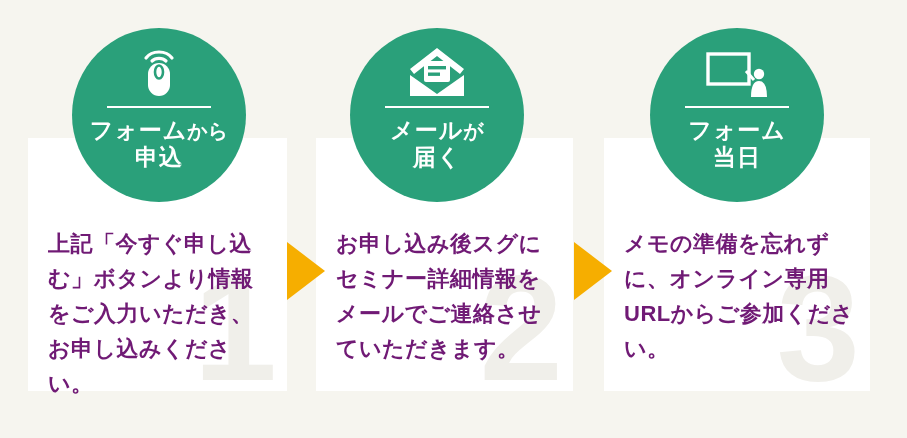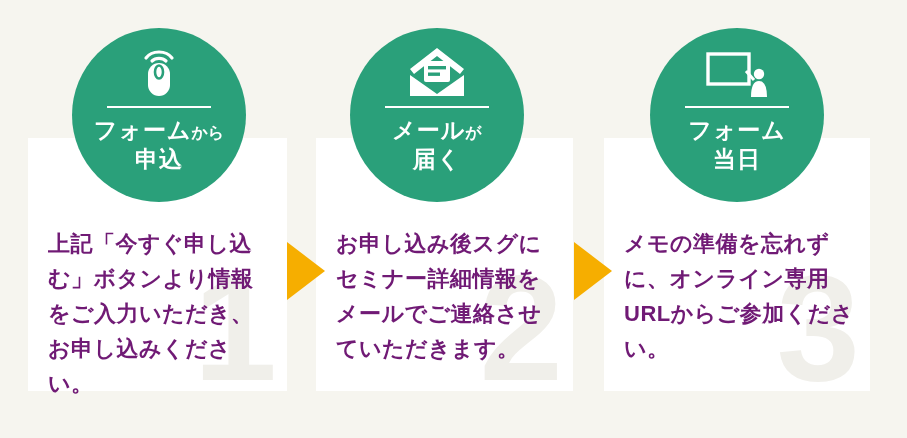--- a/index.html
+++ b/index.html
@@ -70,21 +70,21 @@
     background: #ffffff;
     margin: 9px auto 9px auto;
   }
   .circle .label {
     color: #ffffff;
     font-weight: bold;
     font-size: 23px;
     line-height: 26px;
     letter-spacing: 1px;
   }
-  .circle .label .small { font-size: 16px; letter-spacing: 0; }
+  .circle .label .small { font-size: 20px; letter-spacing: 0; }
   .arrow {
     position: absolute;
     top: 242px;
     width: 0;
     height: 0;
     border-top: 29px solid transparent;
     border-bottom: 29px solid transparent;
     border-left: 38px solid #f6ae00;
     z-index: 4;
   }

